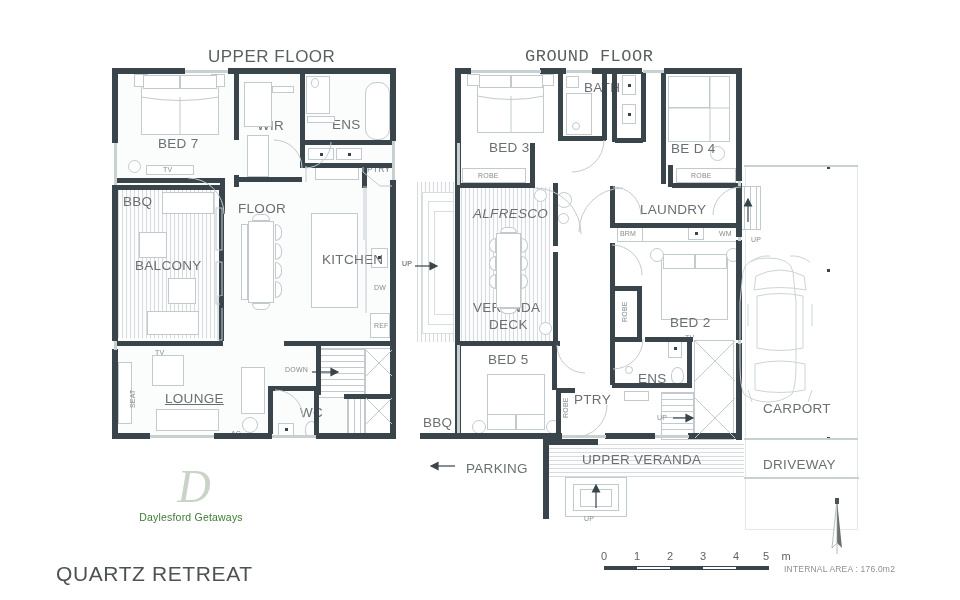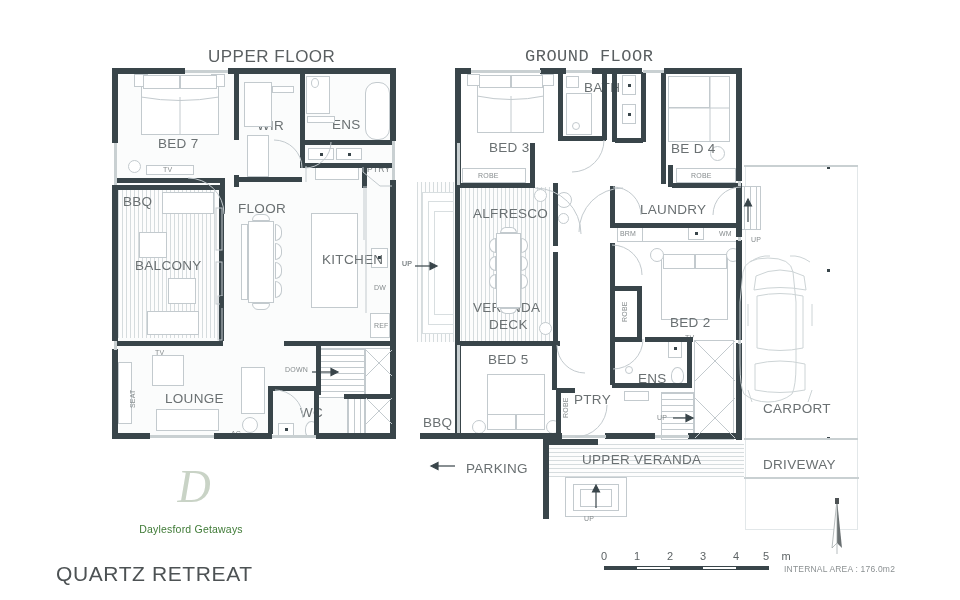--- a/index.html
+++ b/index.html
@@ -82,21 +82,21 @@
     font-family: "Liberation Serif", serif;
     font-size: 46px; font-style: italic;
     color: #c9d3c6; line-height: 38px; margin-left: 6px;
   }
   #brand .name {
     font-family: "Liberation Sans", sans-serif;
     font-size: 34px; font-weight: bold; color: #3f7a36;
     letter-spacing: -0.5px; line-height: 34px; margin-top: -6px;
   }
   #brand .tag {
-    font-size: 10.5px; color: #3f7a36; letter-spacing: .2px; margin-top: 17px;
+    font-size: 10.5px; color: #3f7a36; letter-spacing: .2px; margin-top: 5px;
   }
   #proj-title {
     position:absolute; left:56px; top:562px;
     font-size: 21px; color: #4d5254; letter-spacing: .6px;
   }
   
   #scale { position:absolute; left:600px; top:550px; }
   #scale .nums { position:relative; height:14px; width:172px; }
   #scale .nums span {
     position:absolute; font-size:11px; color:#5d6365; transform:translateX(-50%);
@@ -170,21 +170,21 @@
     <div class="ln" style="left:241px; top:224px; width:7px; height:76px;"></div>
 
     <div class="deck" style="left:118px; top:188px; width:100px; height:150px;"></div>
     <div class="rm" style="left:135px; top:258px;">BALCONY</div>
     <div class="rm" style="left:123px; top:194px;">BBQ</div>
     <div class="ln" style="left:162px; top:192px; width:52px; height:22px;"></div>
     <div class="ln" style="left:139px; top:232px; width:28px; height:26px;"></div>
     <div class="ln" style="left:168px; top:278px; width:28px; height:26px;"></div>
     <div class="ln" style="left:147px; top:311px; width:52px; height:24px;"></div>
 
-    <div class="rm" style="left:165px; top:391px;">LOUNGE</div>
+    <div class="rm" style="left:165px; top:391px;text-decoration:underline;">LOUNGE</div>
     <div class="rm xs" style="left:155px; top:349px;">TV</div>
     <div class="rm xs" style="left:231px; top:430px;">AC</div>
     <div class="ln" style="left:118px; top:362px; width:14px; height:62px;"></div>
     <div class="rm xs vert" style="left:129px; top:408px;">SEAT</div>
     <div class="ln" style="left:152px; top:355px; width:32px; height:31px;"></div>
     <div class="ln" style="left:156px; top:409px; width:63px; height:22px;"></div>
     <div class="ln" style="left:241px; top:367px; width:24px; height:47px;"></div>
     <div class="circ" style="left:242px; top:417px; width:16px; height:16px;"></div>
 
     <div class="rm" style="left:300px; top:405px;">WC</div>
@@ -231,21 +231,21 @@
     <div class="circ" style="left:710px; top:146px; width:15px; height:15px;"></div>
     <div class="rm" style="left:671px; top:141px;">BE D 4</div>
     <div class="ln" style="left:676px; top:168px; width:60px; height:15px;"></div>
     <div class="rm xs" style="left:691px; top:172px;">ROBE</div>
 
     <div class="deck" style="left:457px; top:187px; width:95px; height:155px;"></div>
     <div class="deck" style="left:417px; top:182px; width:40px; height:160px;"></div>
     <div class="ln" style="left:422px; top:192px; width:32px; height:142px; border-color:#d8dee0;"></div>
     <div class="ln" style="left:428px; top:201px; width:26px; height:124px; border-color:#d8dee0;"></div>
     <div class="ln" style="left:434px; top:211px; width:20px; height:104px; border-color:#d8dee0;"></div>
-    <div class="rm" style="left:473px; top:206px;">ALFRESCO</div>
+    <div class="rm" style="left:473px; top:206px;font-style:italic;">ALFRESCO</div>
     <div class="rm" style="left:473px; top:300px;">VERANDA</div>
     <div class="rm" style="left:489px; top:317px;">DECK</div>
     <div class="ln" style="left:496px; top:233px; width:25px; height:75px;"></div>
     <div class="ln" style="left:500px; top:227px; width:17px; height:6px; border-radius:6px 6px 0 0;"></div>
     <div class="ln" style="left:500px; top:308px; width:17px; height:6px; border-radius:0 0 6px 6px;"></div>
     <div class="ln" style="left:489px; top:238px; width:7px; height:15px; border-radius:8px 0 0 8px;"></div>
     <div class="ln" style="left:489px; top:256px; width:7px; height:15px; border-radius:8px 0 0 8px;"></div>
     <div class="ln" style="left:489px; top:274px; width:7px; height:15px; border-radius:8px 0 0 8px;"></div>
     <div class="ln" style="left:521px; top:238px; width:7px; height:15px; border-radius:0 8px 8px 0;"></div>
     <div class="ln" style="left:521px; top:256px; width:7px; height:15px; border-radius:0 8px 8px 0;"></div>

